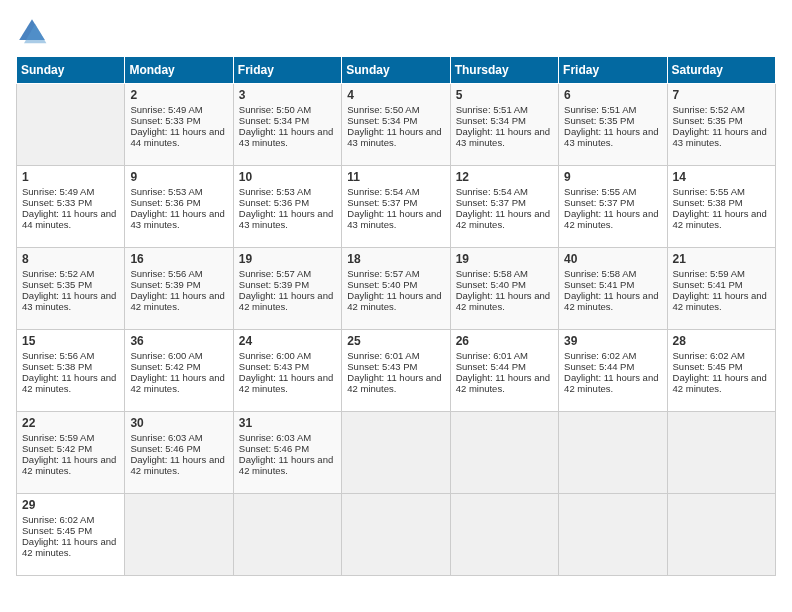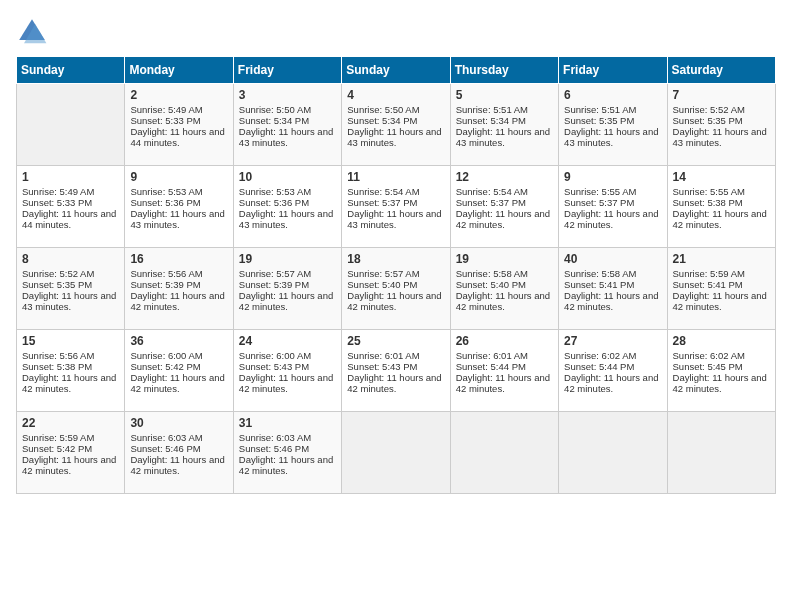--- a/index.html
+++ b/index.html
@@ -149,26 +149,35 @@
         <td><span class="day-num">19</span>Sunrise: 5:58 AM<br>Sunset: 5:40 PM<br>Daylight: 11 hours and 42 minutes.</td>
         <td><span class="day-num">40</span>Sunrise: 5:58 AM<br>Sunset: 5:41 PM<br>Daylight: 11 hours and 42 minutes.</td>
         <td><span class="day-num">21</span>Sunrise: 5:59 AM<br>Sunset: 5:41 PM<br>Daylight: 11 hours and 42 minutes.</td>
       </tr>
       <tr>
         <td><span class="day-num">15</span>Sunrise: 5:56 AM<br>Sunset: 5:38 PM<br>Daylight: 11 hours and 42 minutes.</td>
         <td><span class="day-num">36</span>Sunrise: 6:00 AM<br>Sunset: 5:42 PM<br>Daylight: 11 hours and 42 minutes.</td>
         <td><span class="day-num">24</span>Sunrise: 6:00 AM<br>Sunset: 5:43 PM<br>Daylight: 11 hours and 42 minutes.</td>
         <td><span class="day-num">25</span>Sunrise: 6:01 AM<br>Sunset: 5:43 PM<br>Daylight: 11 hours and 42 minutes.</td>
         <td><span class="day-num">26</span>Sunrise: 6:01 AM<br>Sunset: 5:44 PM<br>Daylight: 11 hours and 42 minutes.</td>
-        <td><span class="day-num">27</span>Sunrise: 6:02 AM<br>Sunset: 5:44 PM<br>Daylight: 11 hours and 42 minutes.</td>
+        <td><span class="day-num">39</span>Sunrise: 6:02 AM<br>Sunset: 5:44 PM<br>Daylight: 11 hours and 42 minutes.</td>
         <td><span class="day-num">28</span>Sunrise: 6:02 AM<br>Sunset: 5:45 PM<br>Daylight: 11 hours and 42 minutes.</td>
       </tr>
       <tr>
         <td><span class="day-num">22</span>Sunrise: 5:59 AM<br>Sunset: 5:42 PM<br>Daylight: 11 hours and 42 minutes.</td>
         <td><span class="day-num">30</span>Sunrise: 6:03 AM<br>Sunset: 5:46 PM<br>Daylight: 11 hours and 42 minutes.</td>
         <td><span class="day-num">31</span>Sunrise: 6:03 AM<br>Sunset: 5:46 PM<br>Daylight: 11 hours and 42 minutes.</td>
         <td class="empty-cell"></td>
         <td class="empty-cell"></td>
         <td class="empty-cell"></td>
         <td class="empty-cell"></td>
       </tr>
+      <tr>
+        <td><span class="day-num">29</span>Sunrise: 6:02 AM<br>Sunset: 5:45 PM<br>Daylight: 11 hours and 42 minutes.</td>
+        <td class="empty-cell"></td>
+        <td class="empty-cell"></td>
+        <td class="empty-cell"></td>
+        <td class="empty-cell"></td>
+        <td class="empty-cell"></td>
+        <td class="empty-cell"></td>
+      </tr>
     </tbody>
 </table>
 
 </body></html>

